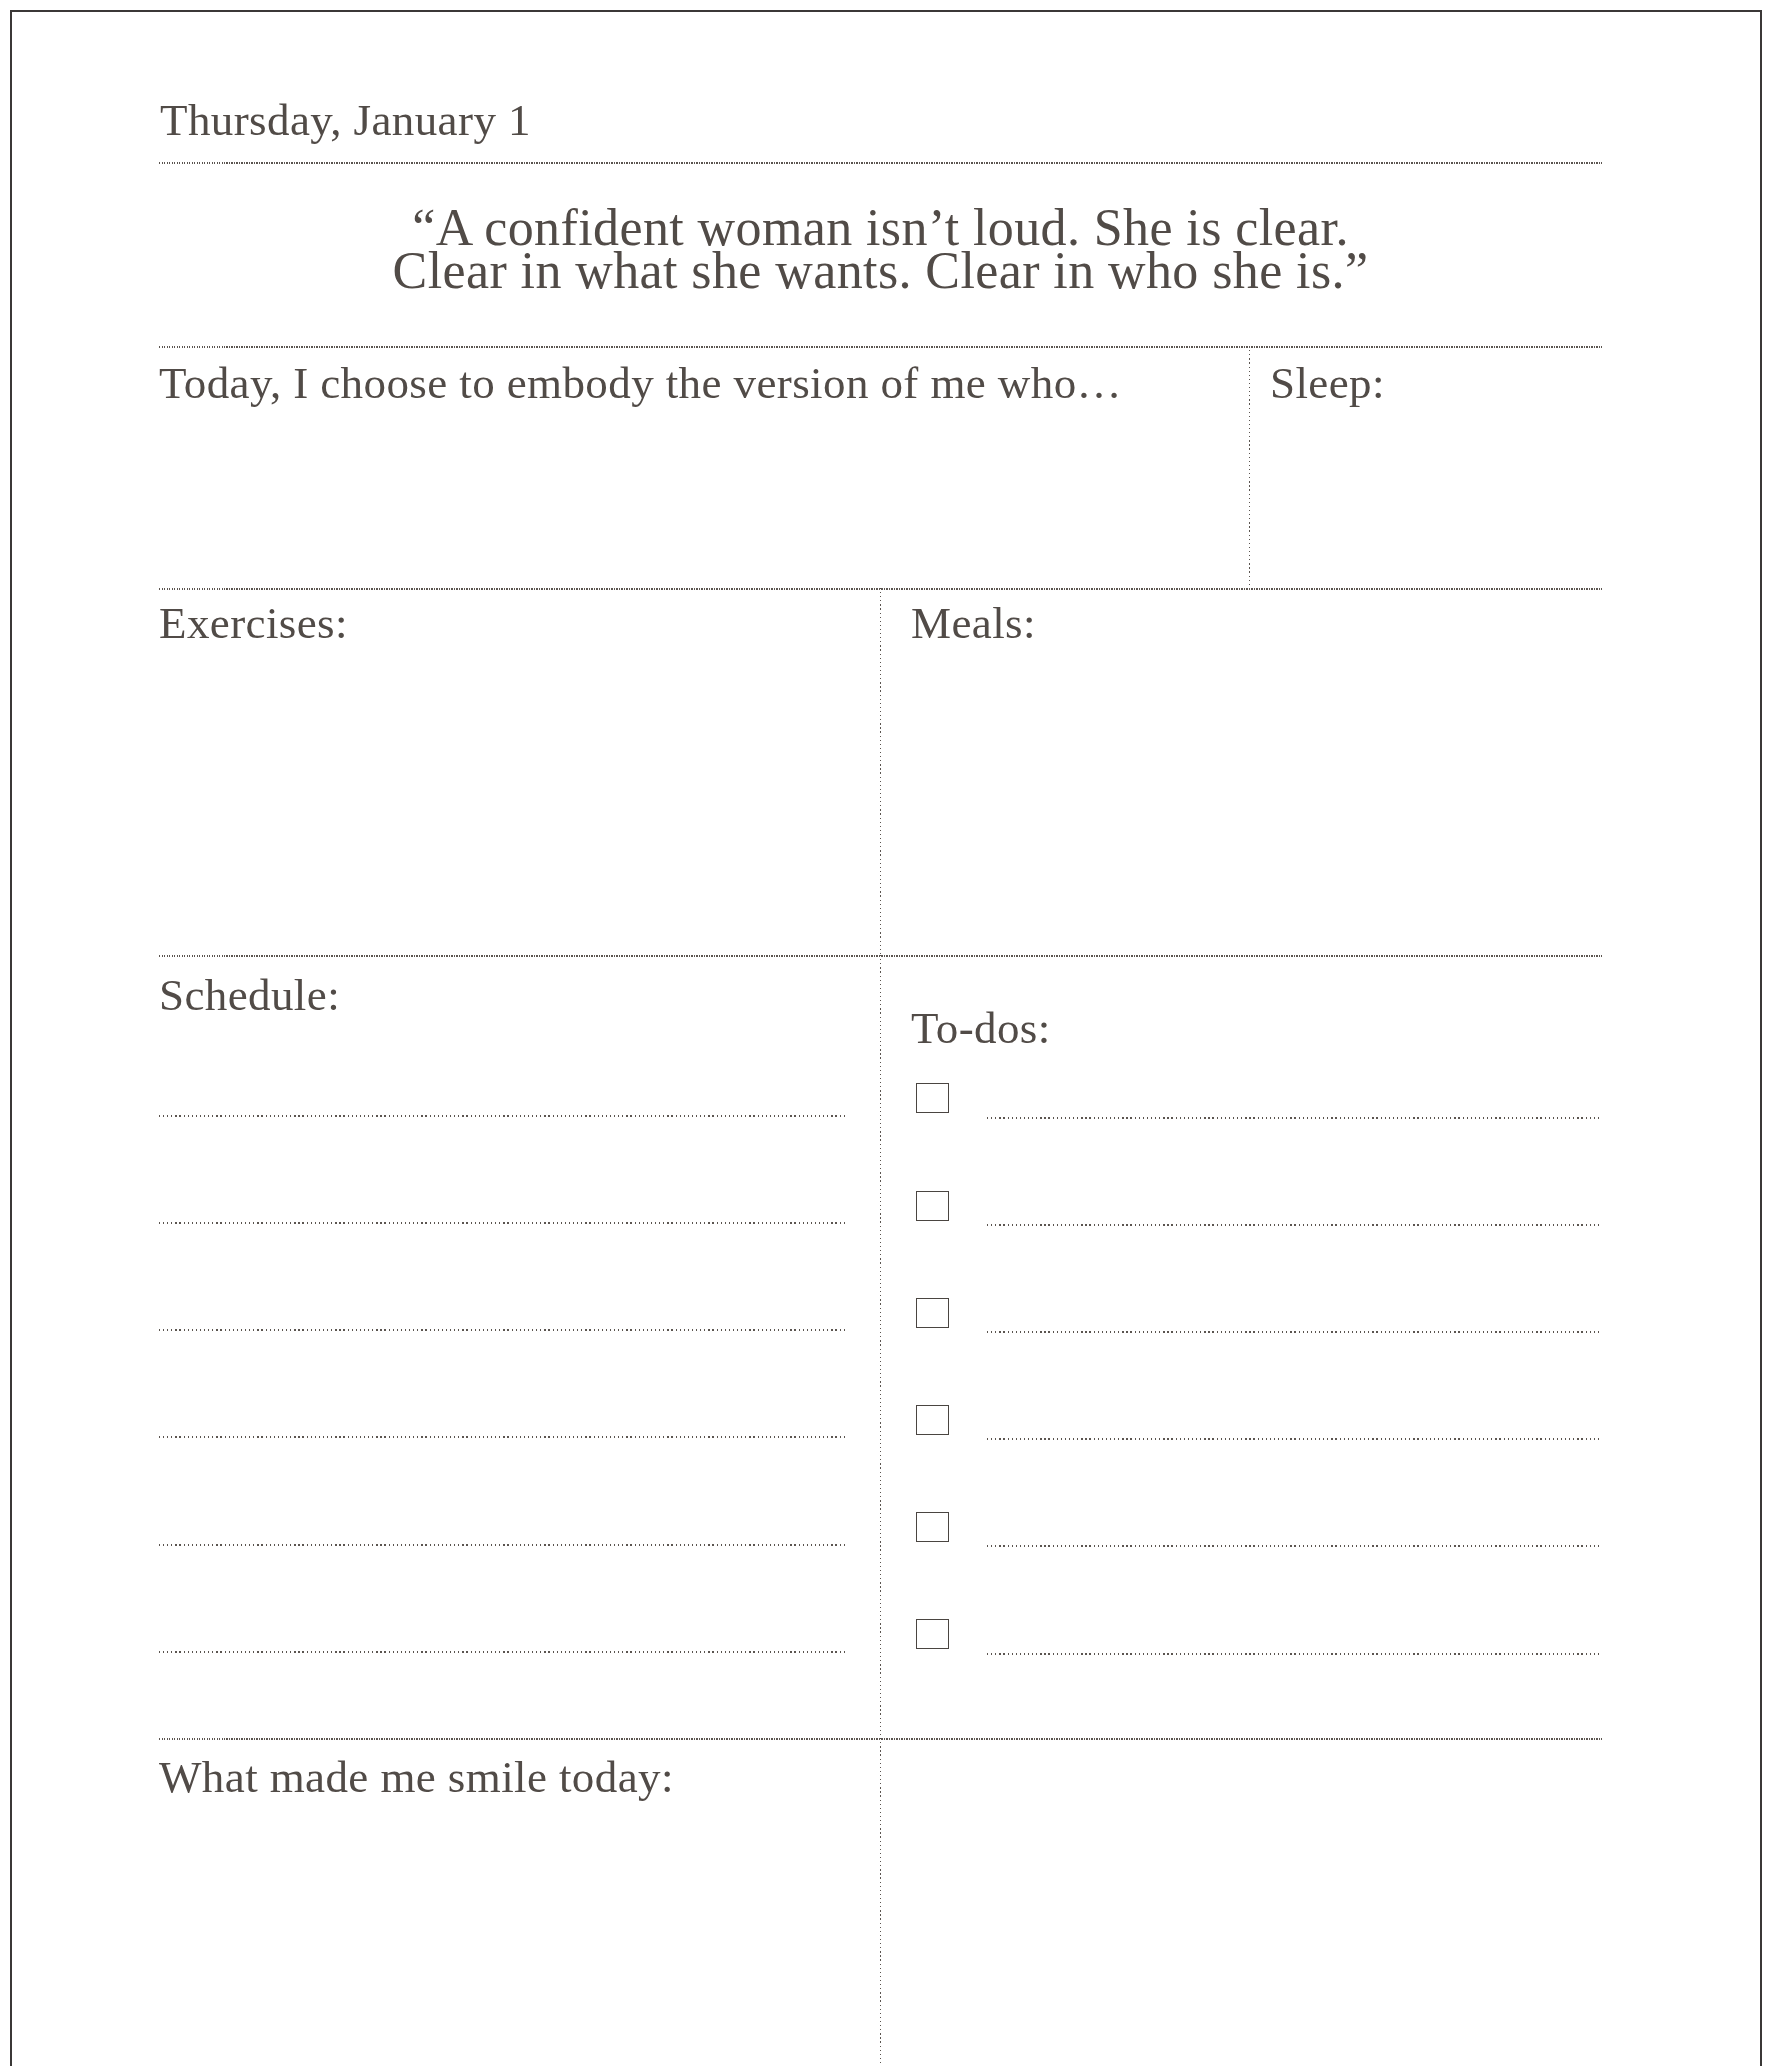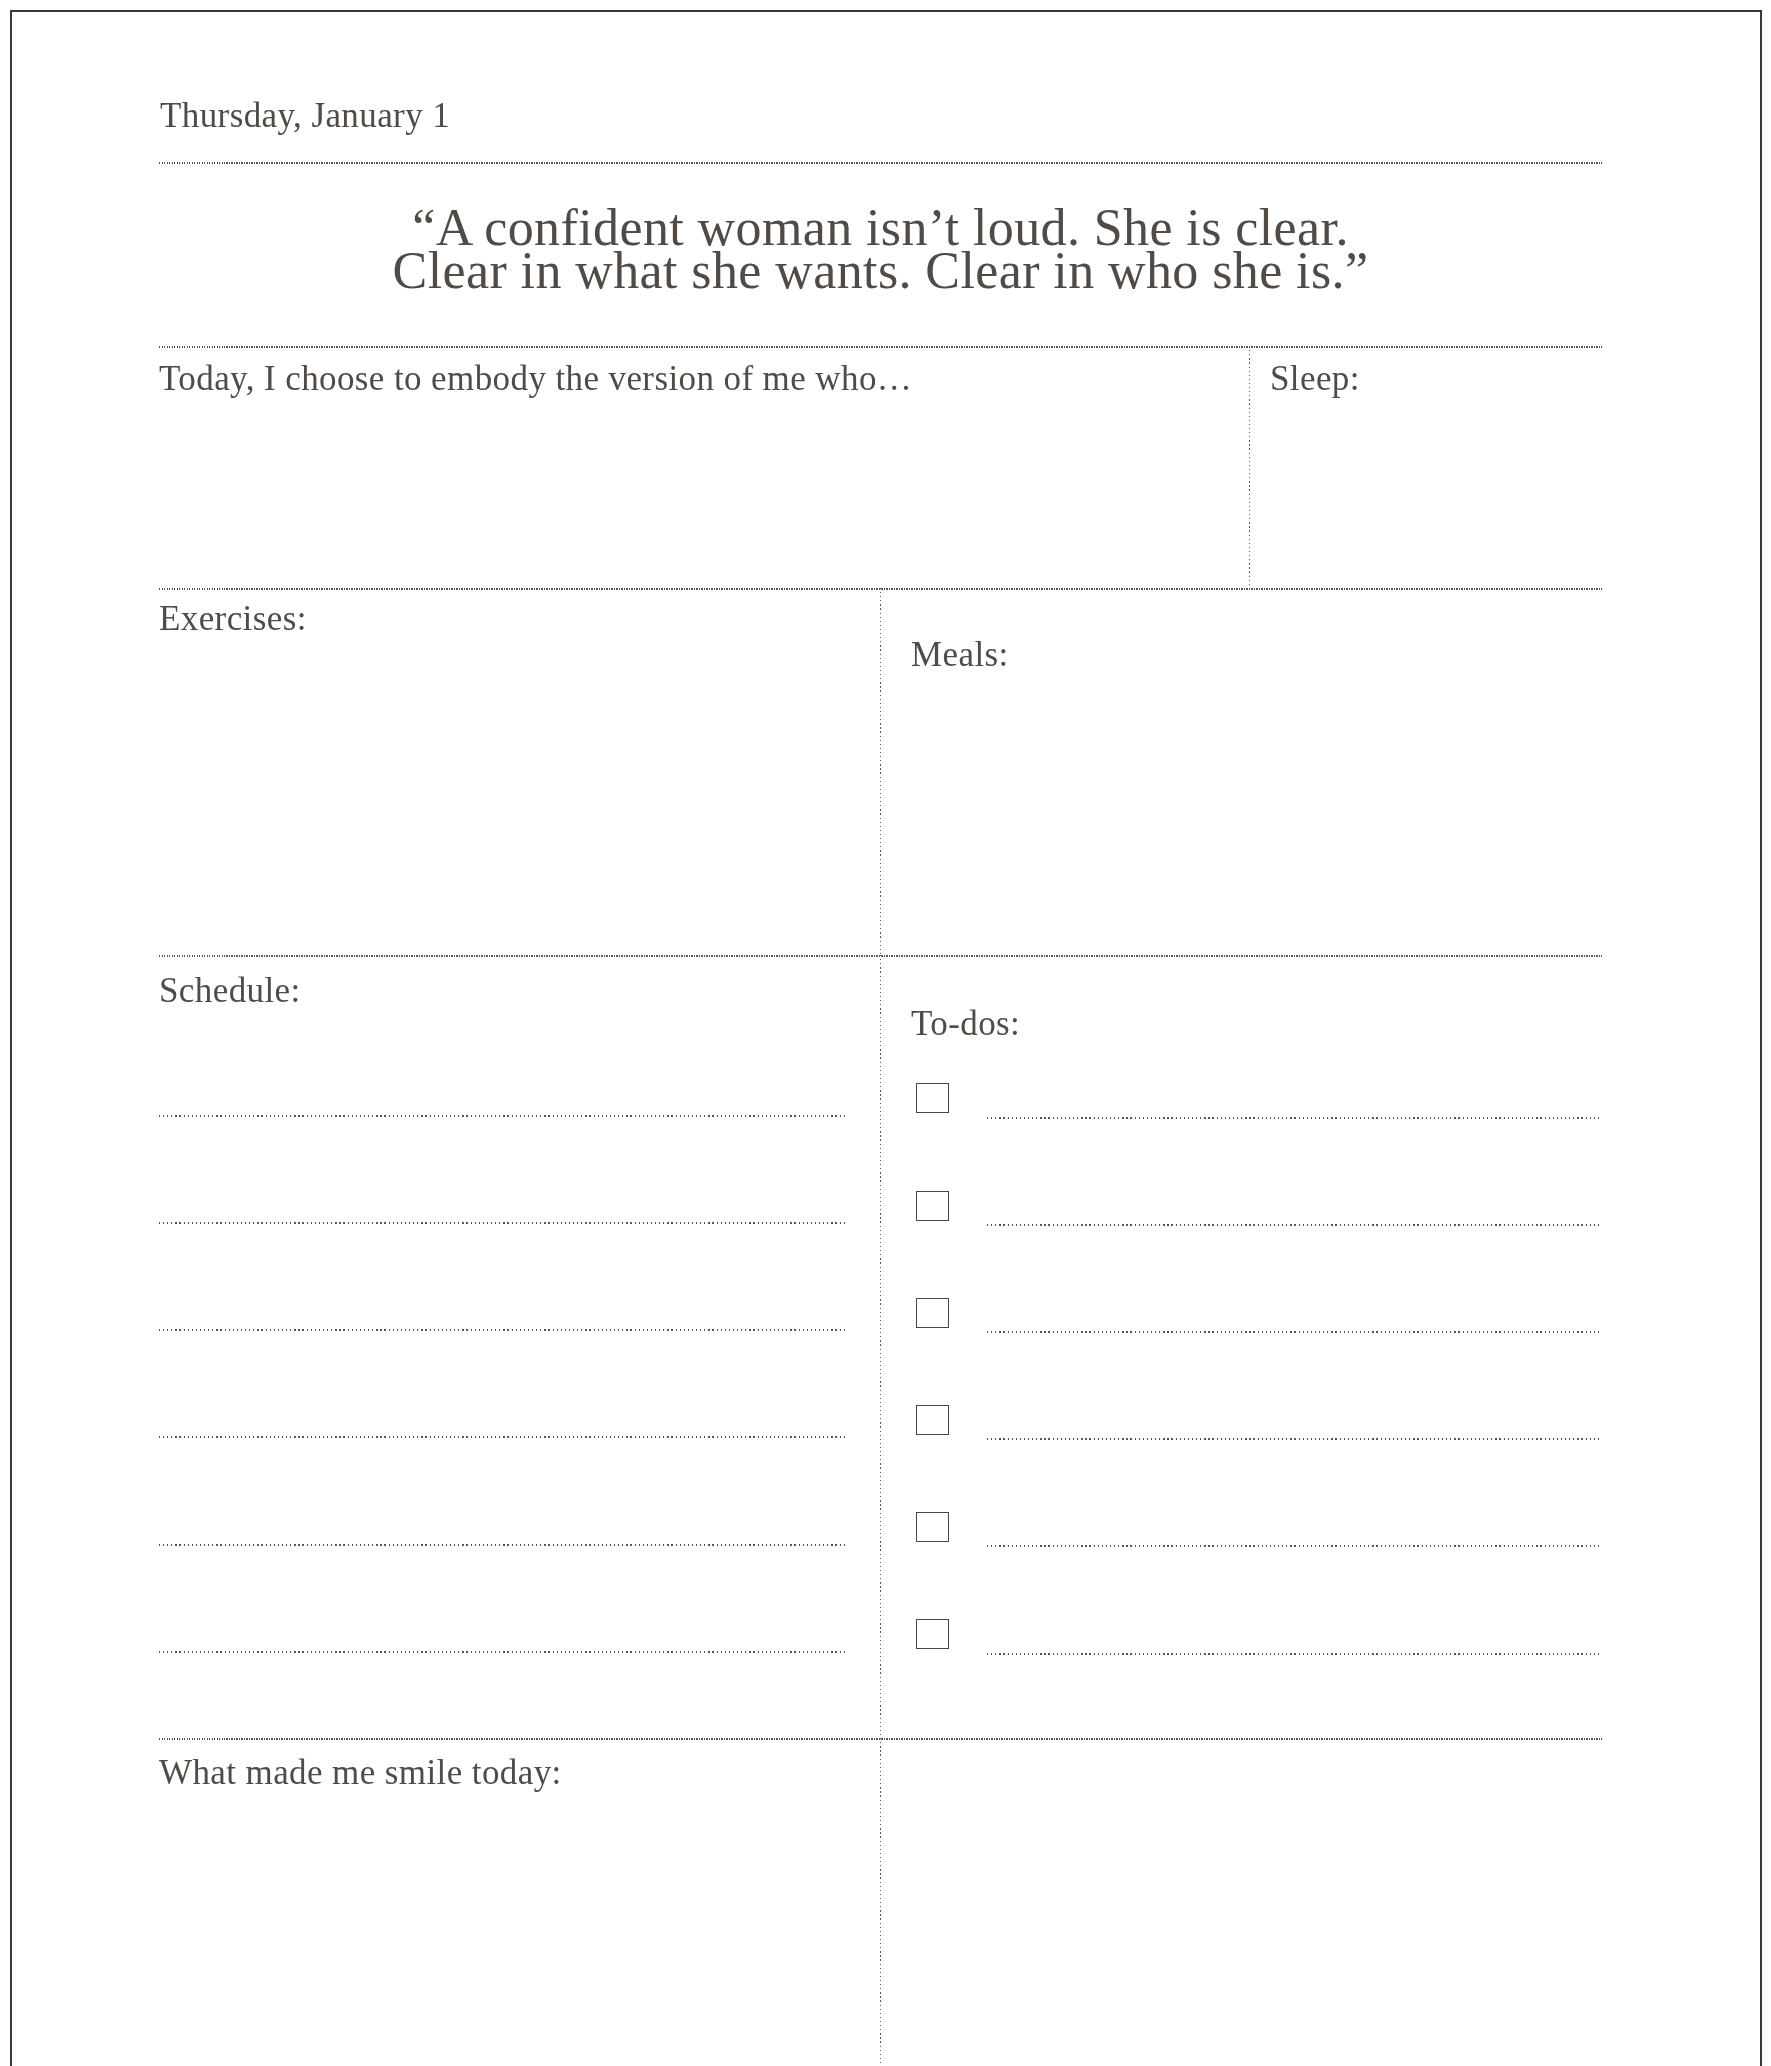--- a/index.html
+++ b/index.html
@@ -11,21 +11,21 @@
   }
   html,body{margin:0;padding:0;}
   body{
     width:1772px;height:2487px;background:var(--bg);
     font-family:"Liberation Serif","DejaVu Serif",serif;
     color:var(--ink);
   }
   .page{position:relative;width:1772px;height:2487px;background:var(--bg);overflow:hidden;}
   .frame{position:absolute;left:9.5px;top:10px;right:10.3px;bottom:11.6px;border:2.1px solid var(--border);}
   .label{
-    position:absolute;font-size:35px;line-height:1;letter-spacing:0.4px;
+    position:absolute;font-size:45px;line-height:1;letter-spacing:0.4px;
     white-space:pre;color:var(--ink);
   }
   .quote{
     position:absolute;left:159px;width:1443px;text-align:center;
     font-size:52px;line-height:43px;color:var(--ink);letter-spacing:0.4px;
   }
   .hline{
     position:absolute;height:1.7px;
     background:repeating-linear-gradient(to right,var(--line) 0 1.2px,transparent 1.2px 2.5px);
   }
@@ -57,21 +57,21 @@
   </div>
   <div class="hline" style="left:159px;top:346px;width:1443px;"></div>
 
   <div class="label" style="left:159px;top:361px;">Today, I choose to embody the version of me who…</div>
   <div class="vline" style="left:1249px;top:346px;height:243px;"></div>
   <div class="label" style="left:1270px;top:361px;">Sleep:</div>
   <div class="hline" style="left:159px;top:588px;width:1443px;"></div>
 
   <div class="label" style="left:159px;top:601px;">Exercises:</div>
   <div class="vline" style="left:880px;top:588px;height:367px;"></div>
-  <div class="label" style="left:911px;top:601px;margin-top:36px;">Meals:</div>
+  <div class="label" style="left:911px;top:601px;">Meals:</div>
   <div class="hline" style="left:159px;top:955px;width:1443px;"></div>
 
   <div class="label" style="left:159px;top:973px;">Schedule:</div>
   <div class="vline" style="left:880px;top:955px;height:1173px;"></div>
   <div class="label" style="left:911px;top:973px;margin-top:33px;">To-dos:</div>
 
   <div id="schedule-lines">
       <div class="hline sparse" style="left: 159px; width: 688px; top: 1115px;"></div>
       <div class="hline sparse" style="left: 159px; width: 688px; top: 1222px;"></div>
       <div class="hline sparse" style="left: 159px; width: 688px; top: 1329px;"></div>

